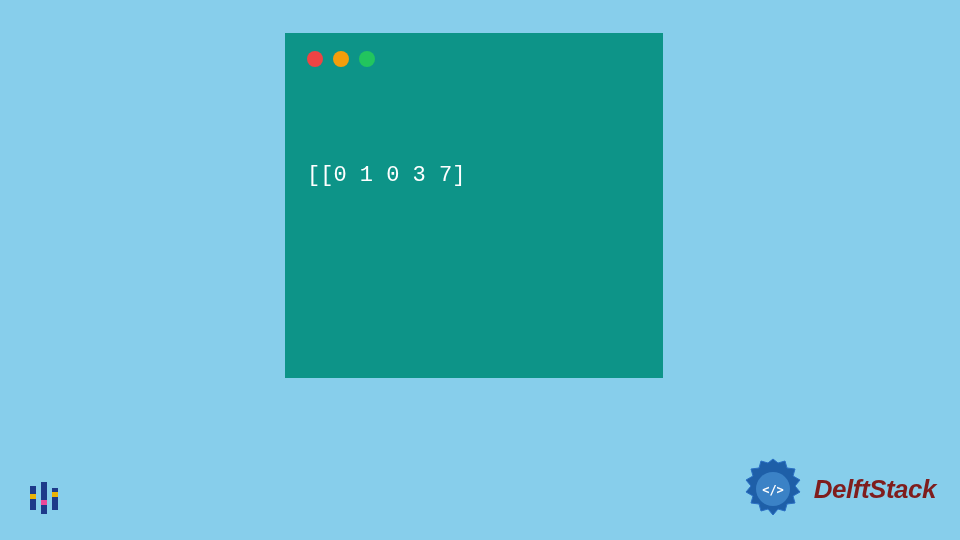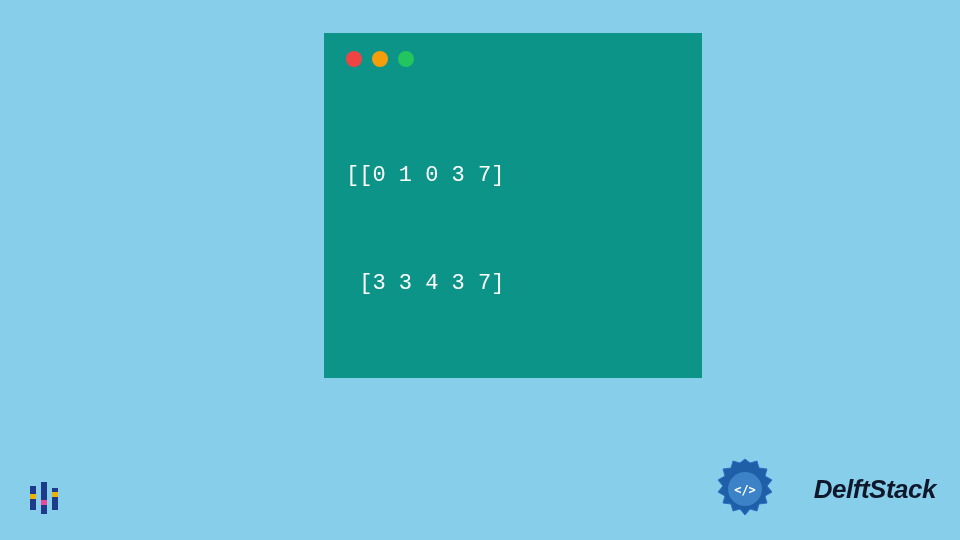--- a/index.html
+++ b/index.html
@@ -12,21 +12,20 @@
       overflow: hidden;
     }
     .terminal {
       position: absolute;
       left: 285px;
       top: 33px;
       width: 378px;
       height: 345px;
       background: #0d9488;
       padding: 18px 22px;
-      margin-left: 39px;
     }
     .traffic-lights {
       display: flex;
       gap: 10px;
       margin-bottom: 18px;
     }
     .tl-dot {
       width: 16px;
       height: 16px;
       border-radius: 50%;
@@ -48,40 +47,38 @@
     }
     .logo-bottom-right {
       position: absolute;
       right: 24px;
       bottom: 18px;
       display: flex;
       align-items: center;
       gap: 8px;
     }
     .delft-text {
-      color: #0f172a;
+      color: #7f1d1d;
       font-size: 26px;
       font-weight: 600;
       font-style: italic;
       letter-spacing: -0.5px;
-      margin-left: 28px;
     }
   </style>
 </head>
 <body>
 
 <div class="terminal">
   <div class="traffic-lights">
     <div class="tl-dot tl-red"></div>
     <div class="tl-dot tl-yellow"></div>
     <div class="tl-dot tl-green"></div>
   </div>
   <div class="output">
     <div>[[0 1 0 3 7]</div>
-    <div> [3 3 4 3 7]</div>
     
     
     
   </div>
 </div>
 
 <div class="logo-bottom-left">
   <svg width="40" height="40" viewBox="0 0 40 40">
     <rect x="6" y="8" width="6" height="24" fill="#1e3a8a"></rect>
     <rect x="6" y="16" width="6" height="5" fill="#eab308"></rect>

